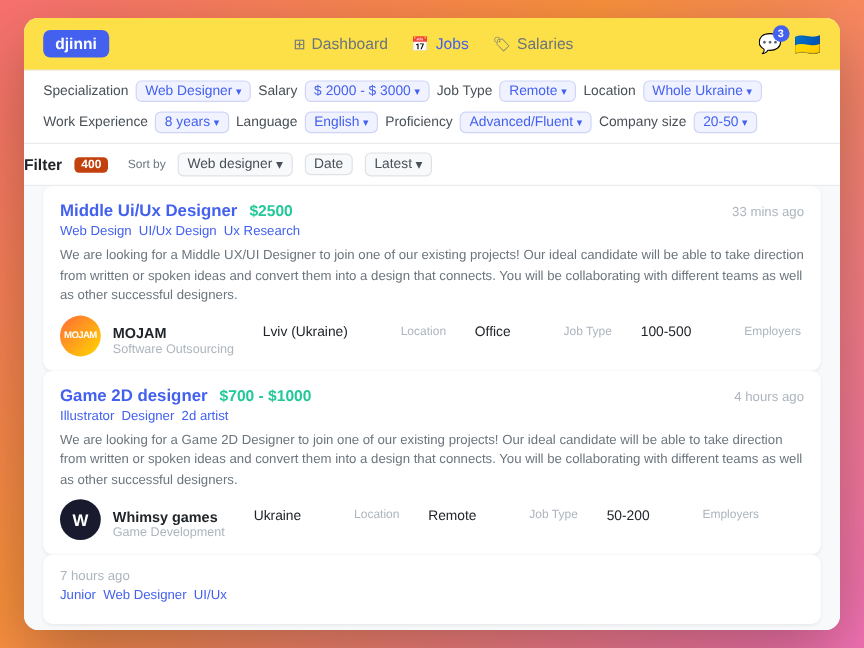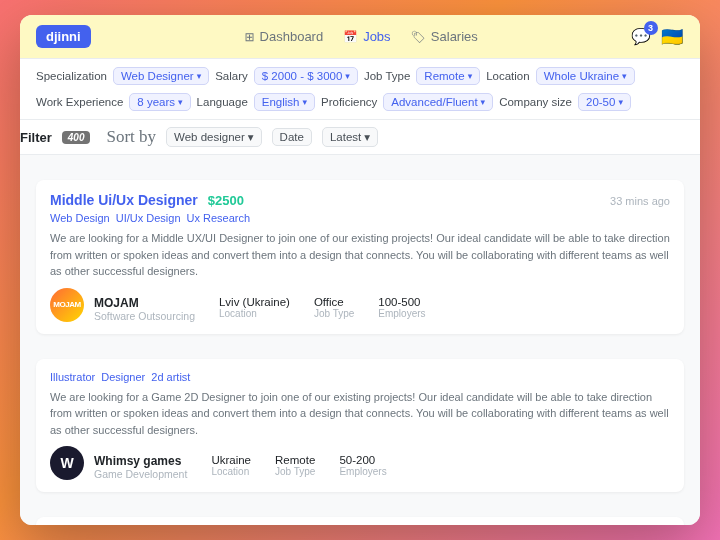--- a/index.html
+++ b/index.html
@@ -18,21 +18,21 @@
       height: 510px;
       background: #f8f9fa;
       border-radius: 12px;
       overflow: hidden;
       display: flex;
       flex-direction: column;
       box-shadow: 0 20px 60px rgba(0,0,0,0.3);
     }
     
     .topnav {
-      background: #fef9c3;
+      background: #fde047;
       display: flex;
       align-items: center;
       padding: 0 16px;
       height: 44px;
       border-bottom: 1px solid #e9ecef;
       flex-shrink: 0;
     }
     .logo {
       background: #4361ee;
       color: white;
@@ -137,33 +137,31 @@
       gap: 10px;
       border-bottom: 1px solid #e9ecef;
       flex-shrink: 0;
     }
     .filter-title {
       font-size: 13px;
       font-weight: 700;
       color: #212529;
     }
     .filter-count {
-      background: #737373;
+      background: #c2410c;
       color: white;
       font-size: 10px;
       font-weight: 700;
       padding: 1px 6px;
       border-radius: 4px;
-      font-style: italic;
     }
     .sort-label {
-      font-size: 17px;
+      font-size: 10px;
       color: #6c757d;
       margin-left: 6px;
-      font-family: Liberation Serif, serif;
     }
     .sort-chip {
       display: flex;
       align-items: center;
       gap: 3px;
       font-size: 11.5px;
       color: #495057;
       background: #f8f9fa;
       border: 1px solid #dee2e6;
       border-radius: 5px;
@@ -174,21 +172,21 @@
     .job-list {
       flex: 1;
       overflow-y: auto;
       padding: 0 16px;
       background: #f8f9fa;
     }
     .job-card {
       background: white;
       border-radius: 8px;
       padding: 12px 14px;
-      margin: 25px 0;
+      margin: 0 0;
       box-shadow: 0 1px 3px rgba(0,0,0,0.06);
     }
     .job-header {
       display: flex;
       align-items: baseline;
       justify-content: space-between;
       margin-bottom: 4px;
     }
     .job-title-row {
       display: flex;
@@ -258,21 +256,22 @@
       font-size: 12px;
       font-weight: 600;
       color: #212529;
     }
     .company-type {
       font-size: 10.5px;
       color: #adb5bd;
     }
     .meta-item {
       display: flex;
-      flex-direction: column;
+      flex-direction: row;
+      gap: 44px;
     }
     .meta-value {
       font-size: 11.5px;
       color: #212529;
       font-weight: 500;
     }
     .meta-label {
       font-size: 10px;
       color: #adb5bd;
     }
@@ -411,20 +410,27 @@
           </div>
           <div class="meta-item">
             <span class="meta-value">100-500</span>
             <span class="meta-label">Employers</span>
           </div>
         </div>
       </div>
     </div>
 
     <div class="job-card">
+      <div class="job-header">
+        <div class="job-title-row">
+          <span class="job-title">Game 2D designer</span>
+          <span class="job-salary">$700 - $1000</span>
+        </div>
+        <span class="job-time">4 hours ago</span>
+      </div>
       <div class="job-tags">
         <span class="tag">Illustrator</span>
         <span class="tag">Designer</span>
         <span class="tag">2d artist</span>
       </div>
       <div class="job-desc">We are looking for a Game 2D Designer to join one of our existing projects! Our ideal candidate will be able to take direction from written or spoken ideas and convert them into a design that connects. You will be collaborating with different teams as well as other successful designers.</div>
       <div class="job-company">
         <div class="company-logo whimsy-logo" style="font-size:14px; font-weight:800;">W</div>
         <div class="company-info">
           <div class="company-main">

